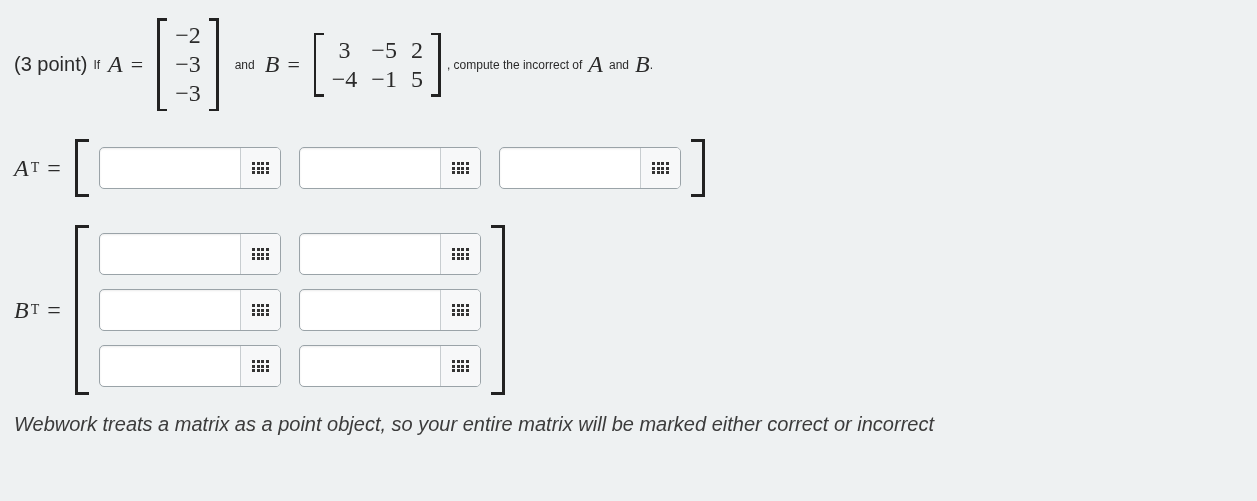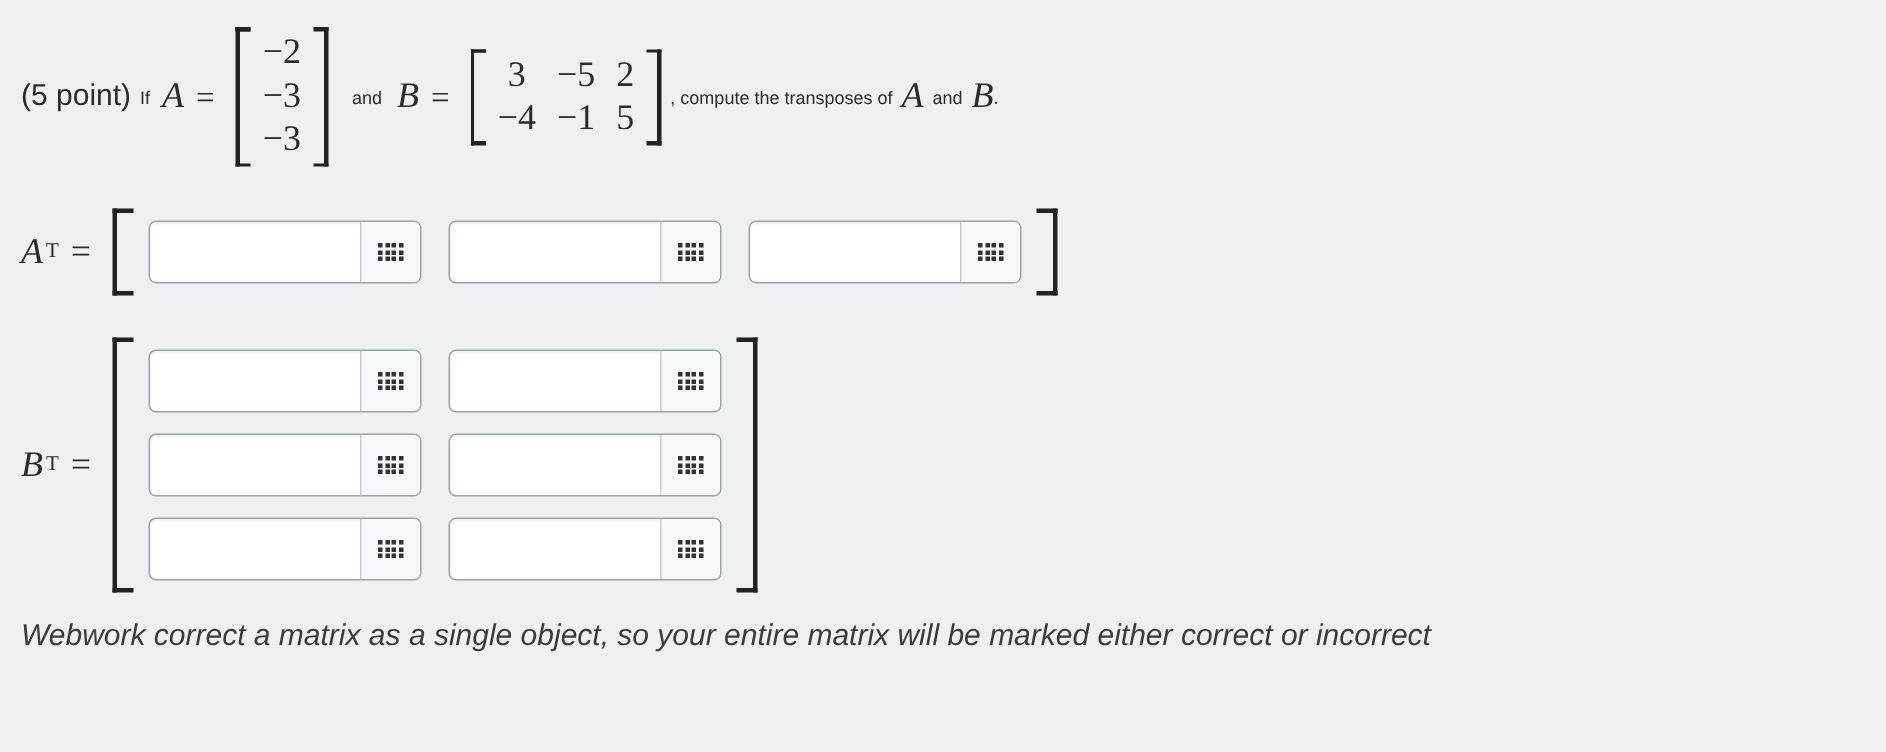--- a/index.html
+++ b/index.html
@@ -160,21 +160,21 @@
     overflow: hidden;
   }
   .eq { margin: 0 8px; }
 </style>
 </head>
 <body>
 
 <div class="page">
 
   <div class="row">
-    <span class="points">(5 point)</span>
+    <span class="points">(3 point)</span>
     <span style="width:6px"></span>
     <span class="sans">If</span>
     <span style="width:8px"></span>
     <span class="math-it" style="font-size:24px">A</span>
     <span class="eq">=</span>
 
     <span class="matrix">
       <span class="bracket bracket-left">
           <span class="tick-top"></span>
           <span class="tick-bottom"></span>
@@ -208,21 +208,21 @@
         <span>−4</span>
         <span>−1</span>
         <span>5</span>
       </span>
       <span class="bracket bracket-right">
           <span class="tick-top"></span>
           <span class="tick-bottom"></span>
         </span>
     </span>
 
-    <span class="sans">, compute the transposes of</span>
+    <span class="sans">, compute the incorrect of</span>
     <span style="width:6px"></span>
     <span class="math-it" style="font-size:24px">A</span>
     <span style="width:6px"></span>
     <span class="sans">and</span>
     <span style="width:6px"></span>
     <span class="math-it" style="font-size:24px">B</span>
     <span class="sans">.</span>
   </div>
 
   <div class="ans-block">
@@ -438,14 +438,14 @@
         </span>
       </span>
       <span class="big-bracket right">
           <span class="v"></span>
           <span class="tt"></span>
           <span class="tb"></span>
         </span>
     </span>
   </div>
 
-  <div class="footer-note">Webwork correct a matrix as a single object, so your entire matrix will be marked either correct or incorrect</div>
+  <div class="footer-note">Webwork treats a matrix as a point object, so your entire matrix will be marked either correct or incorrect</div>
 </div>
 
 </body></html>

